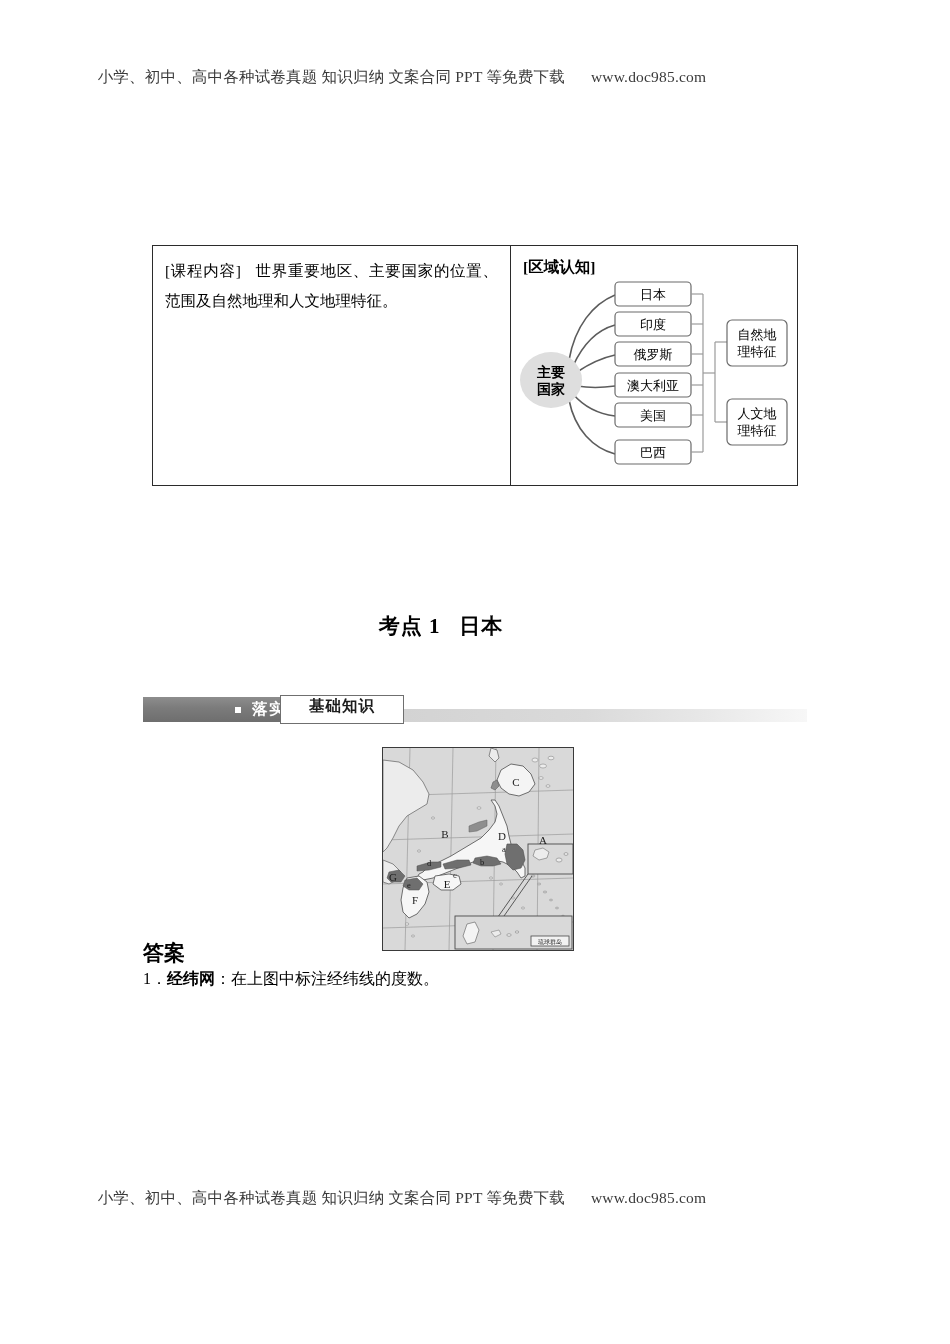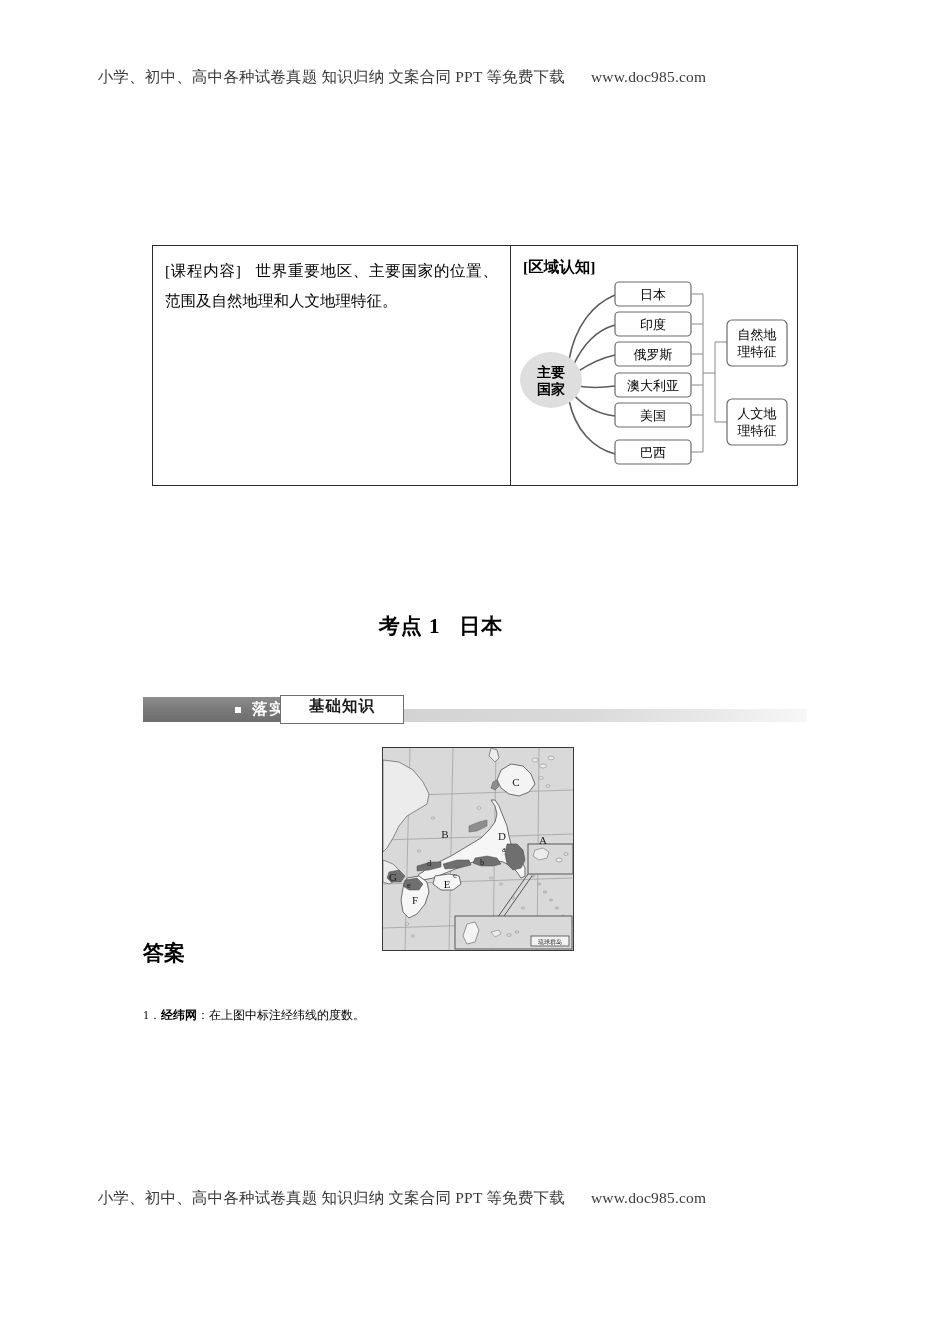--- a/index.html
+++ b/index.html
@@ -223,24 +223,23 @@
     font-family: "Liberation Serif", "DejaVu Serif", serif;
     font-size: 6px;
     fill: #1a1a1a;
   }
 
   
   #question-line {
     position: absolute;
     left: 143px;
     top: 966px;
-    font-size: 12px;
+    font-size: 16px;
     line-height: 26px;
     white-space: nowrap;
-    margin-top: 36px;
   }
   #question-line .qnum { font-family: "Liberation Serif", serif; }
   #question-line .qkey { font-weight: bold; }
   #answer-line {
     position: absolute;
     left: 143px;
     top: 940px;
     font-size: 21px;
     font-weight: bold;
     line-height: 26px;

